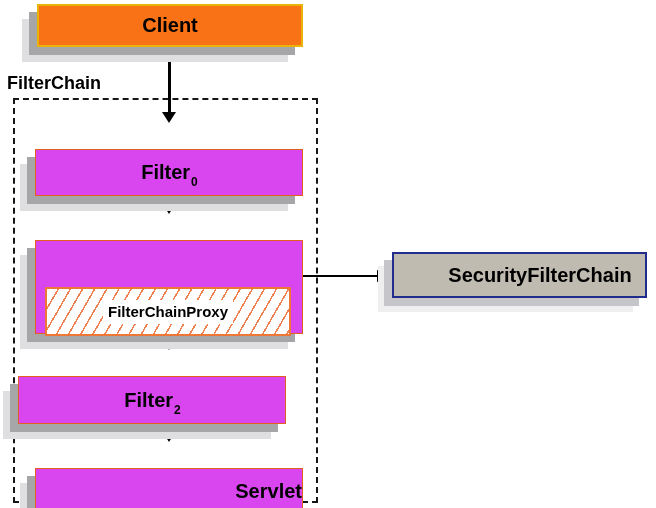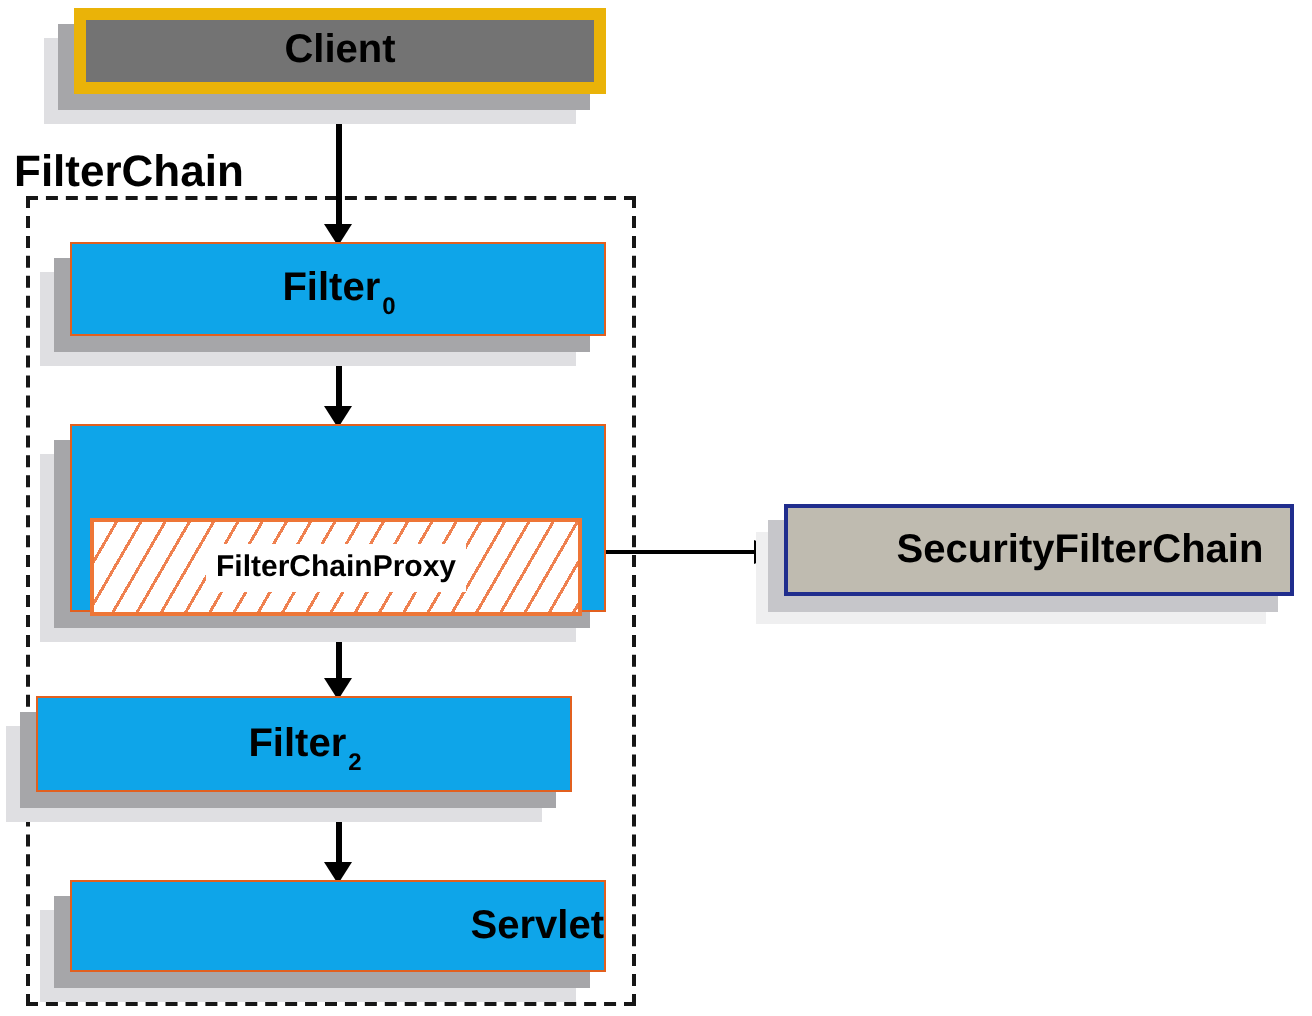--- a/index.html
+++ b/index.html
@@ -7,34 +7,34 @@
     position:relative; width:656px; height:508px; overflow:hidden;
     font-family:"Liberation Sans","DejaVu Sans",sans-serif;
     font-weight:bold; color:#000;
   }
   
   .dashed-box {
     position:absolute; left:13px; top:98px; width:301px; height:401px;
     border:2px dashed #161616; z-index:1;
   }
   .group-label {
-    position:absolute; left:7px; top:73px; font-size:22px; z-index:3;
+    position:absolute; left:7px; top:73px; font-size:18px; z-index:3;
   }
   
   .node {
     position:absolute; display:flex; align-items:center; justify-content:center;
     font-size:20px; z-index:3; box-sizing:border-box;
   }
   .shadow   { box-shadow:-8px 8px 0 0 #a6a6a9, -15px 15px 0 0 #dfdfe2; }
   .shadow-lt{ box-shadow:-8px 8px 0 0 #c6c6ca, -14px 14px 0 0 #efeff0;padding-left:41px; }
   .client {
     left:37px; top:4px; width:266px; height:43px;
-    background:#737373; border:6px solid #eab308;
+    background:#f97316; border:2px solid #eab308;
   }
-  .orange { background:#0ea5e9; border:1px solid #e2601f; }
+  .orange { background:#d946ef; border:1px solid #e2601f;margin-top:28px; }
   .filter0 { left:35px; top:121px; width:268px; height:47px; }
   .dfp {
     left:35px; top:212px; width:268px; height:94px;
     flex-direction:column; justify-content:flex-start; padding-top:3px;
   }
   .inner-box {
     position:absolute; left:9px; top:46px; width:246px; height:49px;
     box-sizing:border-box; border:2px solid #ee7636; background:
       repeating-linear-gradient(120deg,
         rgba(255,255,255,0) 0, rgba(255,255,255,0) 9px,

